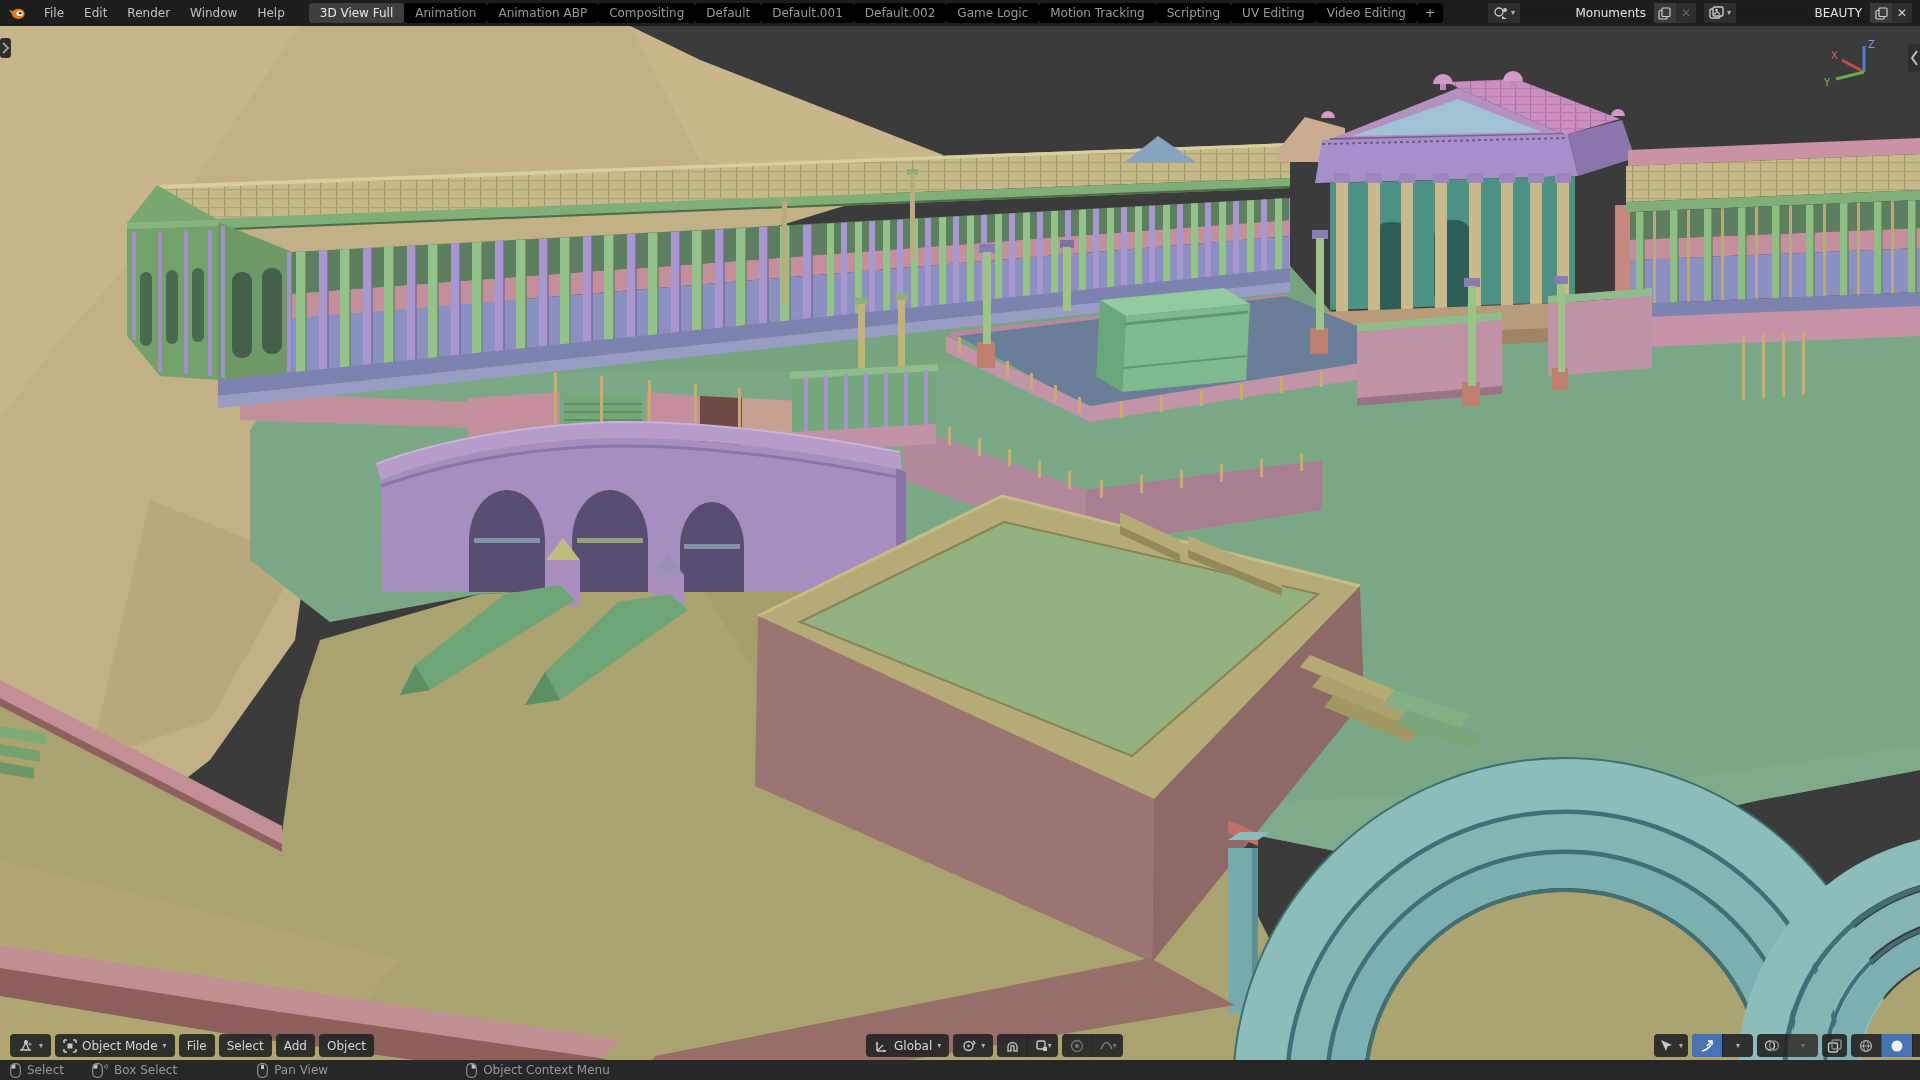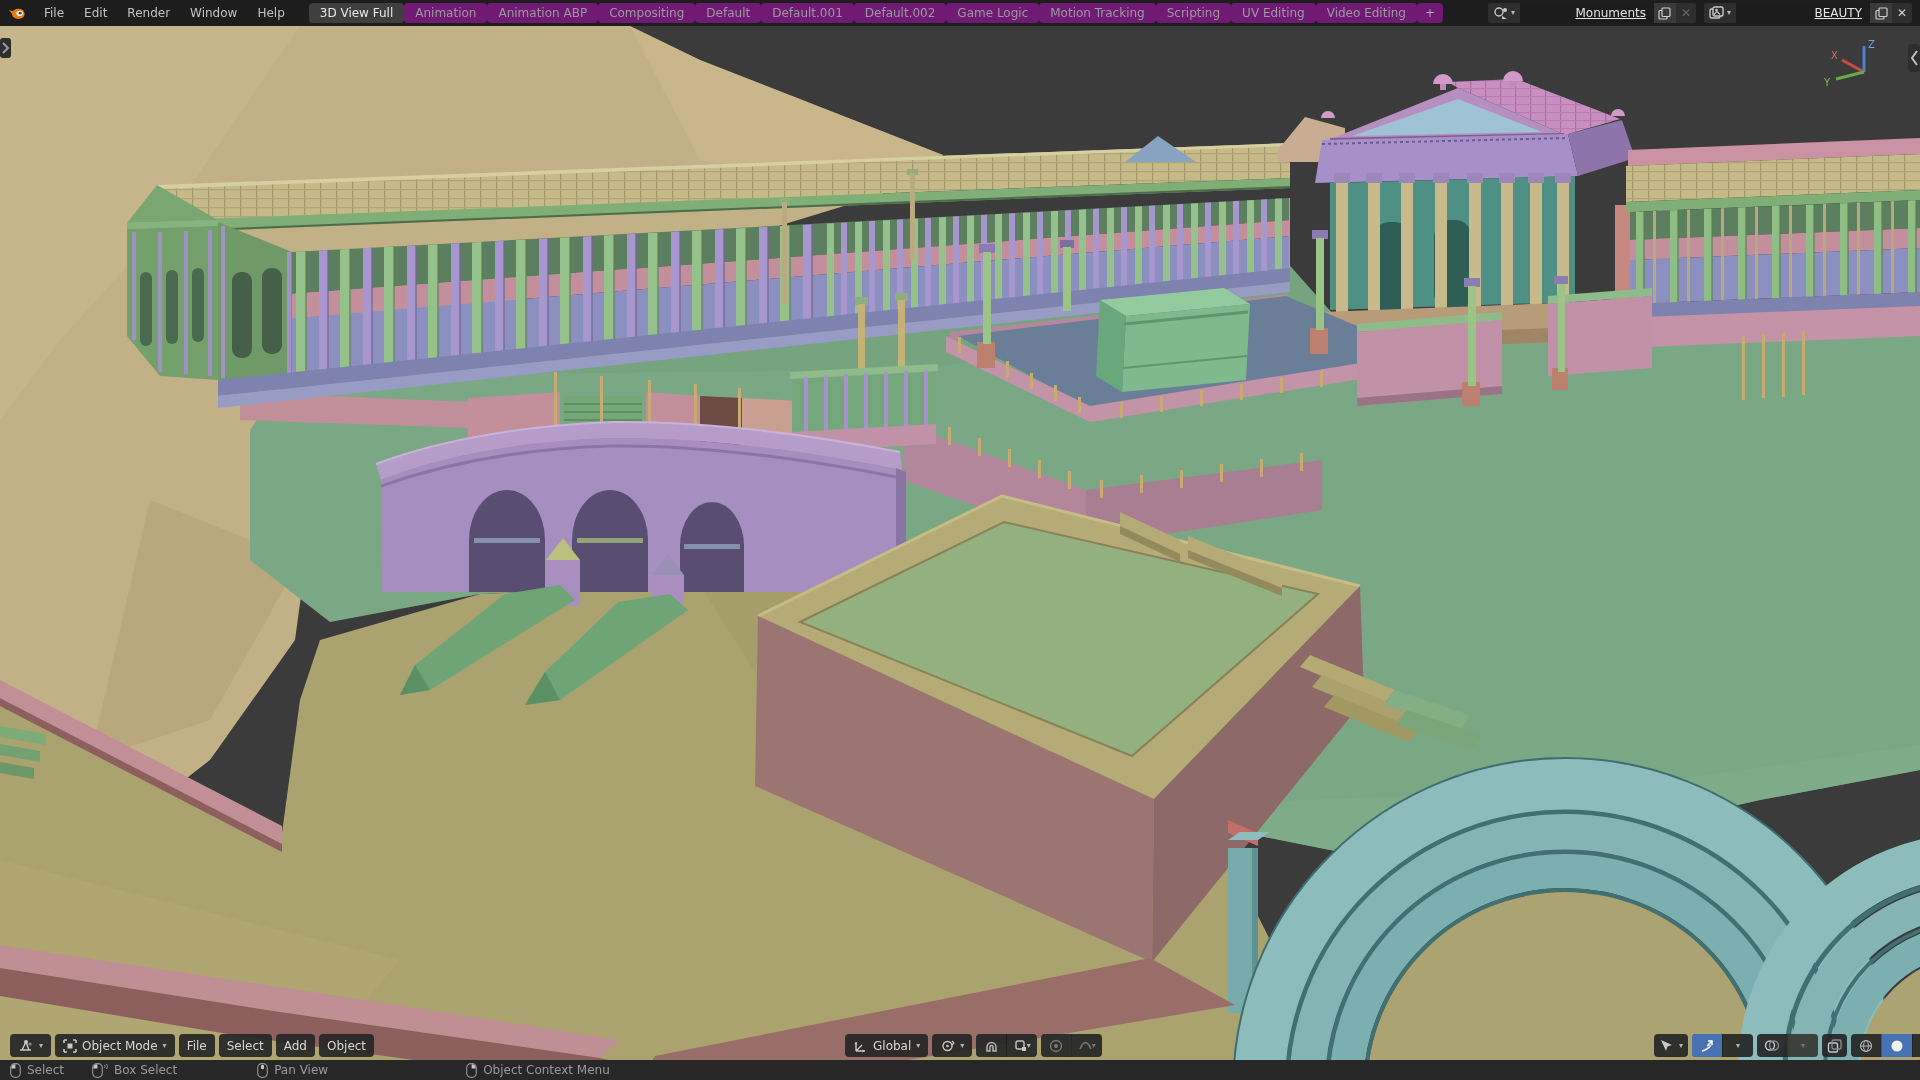--- a/index.html
+++ b/index.html
@@ -7,27 +7,27 @@
           font-family:"DejaVu Sans",sans-serif;-webkit-font-smoothing:antialiased;}
   svg text{font-family:"DejaVu Sans",sans-serif;}
   #scene{position:absolute;left:0;top:0;}
 
   
   .topbar{position:absolute;left:0;top:0;width:1920px;height:26px;background:#1d1d1d;
           display:flex;align-items:center;color:#b8b8b8;font-size:12px;z-index:30;text-align:right;}
   .logo{width:18px;height:18px;margin:0 8px 0 8px;flex:0 0 auto;}
   .menu-item{padding:0 10px;line-height:26px;color:#c2c2c2;cursor:default;}
   .tabs{display:flex;align-items:center;margin-left:14px;height:26px;}
-  .tab{height:20px;line-height:20px;padding:0 11px;border-radius:4px;background:#701a75;color:#9a9a9a;white-space:nowrap;}
+  .tab{height:20px;line-height:20px;padding:0 11px;border-radius:4px;background:#000000;color:#9a9a9a;white-space:nowrap;}
   .tab.active{background:#3f3f3f;color:#e8e8e8;}
   .tab.plus{padding:0 8px;color:#b0b0b0;}
   .topbar-right{margin-left:auto;display:flex;align-items:center;gap:8px;padding-right:8px;}
   .id-group{display:flex;align-items:center;height:20px;border-radius:3px;overflow:hidden;background:#232323;}
   .id-iconbtn{display:flex;align-items:center;gap:2px;background:#2e2e2e;height:20px;padding:0 5px;}
-  .id-field{background:#1c1c1c;color:#e4e4e4;height:20px;line-height:20px;padding:0 8px;min-width:118px;text-decoration:underline;}
+  .id-field{background:#1c1c1c;color:#e4e4e4;height:20px;line-height:20px;padding:0 8px;min-width:118px;}
   .id-btn{background:#3a3a3a;height:20px;display:flex;align-items:center;justify-content:center;width:22px;color:#cfcfcf;}
   .id-x{background:#2e2e2e;width:20px;height:20px;display:flex;align-items:center;justify-content:center;color:#d2d2d2;font-size:12px;}
   .id-x.dim{color:#666;}
   .chev{font-size:8px;color:#b5b5b5;line-height:1;}
 
   
   .vph{position:absolute;z-index:20;top:1034px;height:23px;display:flex;align-items:center;gap:4px;
        color:#d8d8d8;font-size:12px;}
   .hbtn{height:23px;background:rgba(38,38,38,.93);border-radius:4px;display:flex;align-items:center;
         gap:5px;padding:0 8px;white-space:nowrap;}
@@ -504,21 +504,21 @@
     </svg>
     <span>Object Mode</span>
     <span class="chev">▾</span>
   </span>
   <span class="hbtn">File</span>
   <span class="hbtn">Select</span>
   <span class="hbtn">Add</span>
   <span class="hbtn">Object</span>
 </div>
 
-<div class="vph" style="left:845px;">
+<div class="vph" style="left:866px;">
   <span class="hbtn">
     <svg width="15" height="14" viewBox="0 0 15 14">
       <path d="M3,12 L3,3 M3,12 L12,12 M3,12 L9,6" stroke="#c8c8c8" stroke-width="1.4" fill="none"></path>
       <path d="M3,3 l-1.5,2.5 h3 Z M12,12 l-2.5,-1.5 v3 Z" fill="#c8c8c8"></path>
     </svg>
     <span>Global</span>
     <span class="chev">▾</span>
   </span>
   <span class="hbtn">
     <svg width="15" height="14" viewBox="0 0 15 14">

